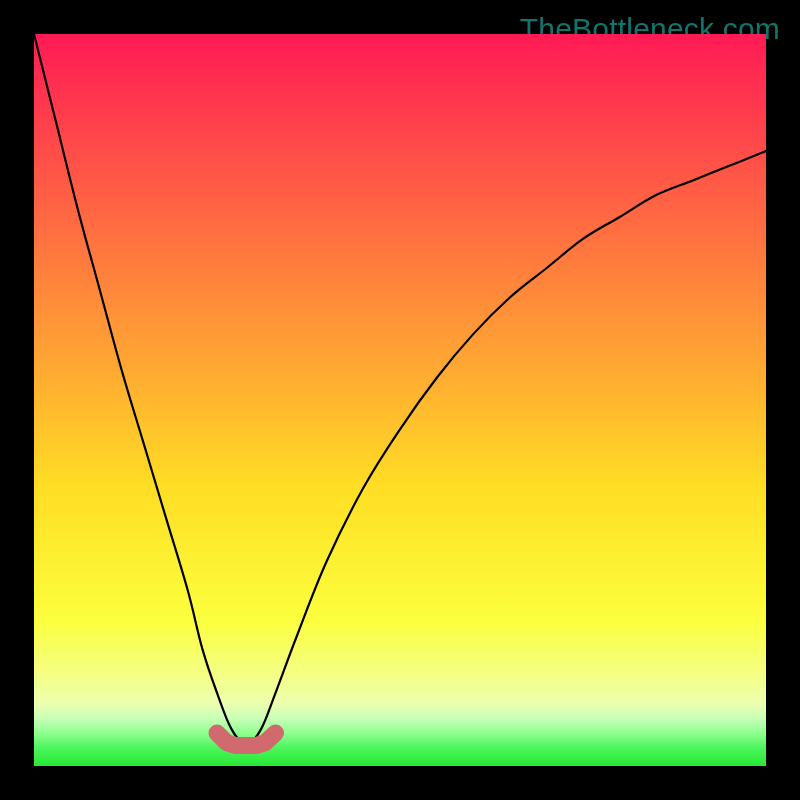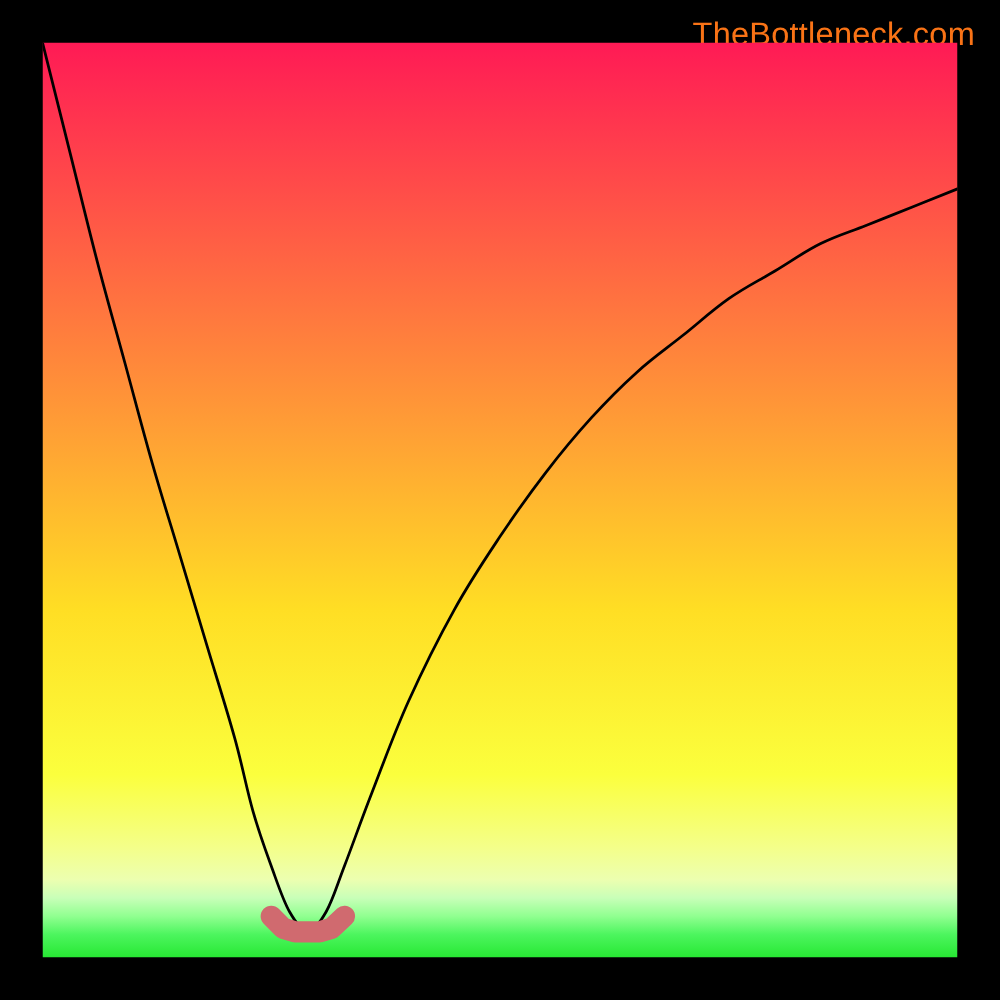--- a/index.html
+++ b/index.html
@@ -31,22 +31,22 @@
   .curve-svg {
     position: absolute;
     left: 0; top: 0;
     width: 732px;
     height: 732px;
   }
   .attribution {
     position: absolute;
     top: 12px;
     right: 20px;
-    color: #f97316;
-    font-size: 26px;
+    color: #0f766e;
+    font-size: 30px;
     font-weight: 500;
     letter-spacing: 0.2px;
     user-select: none;
   }
 </style>
 </head>
 <body>
 
 <div class="chart-container">
   <div class="attribution">TheBottleneck.com</div>

